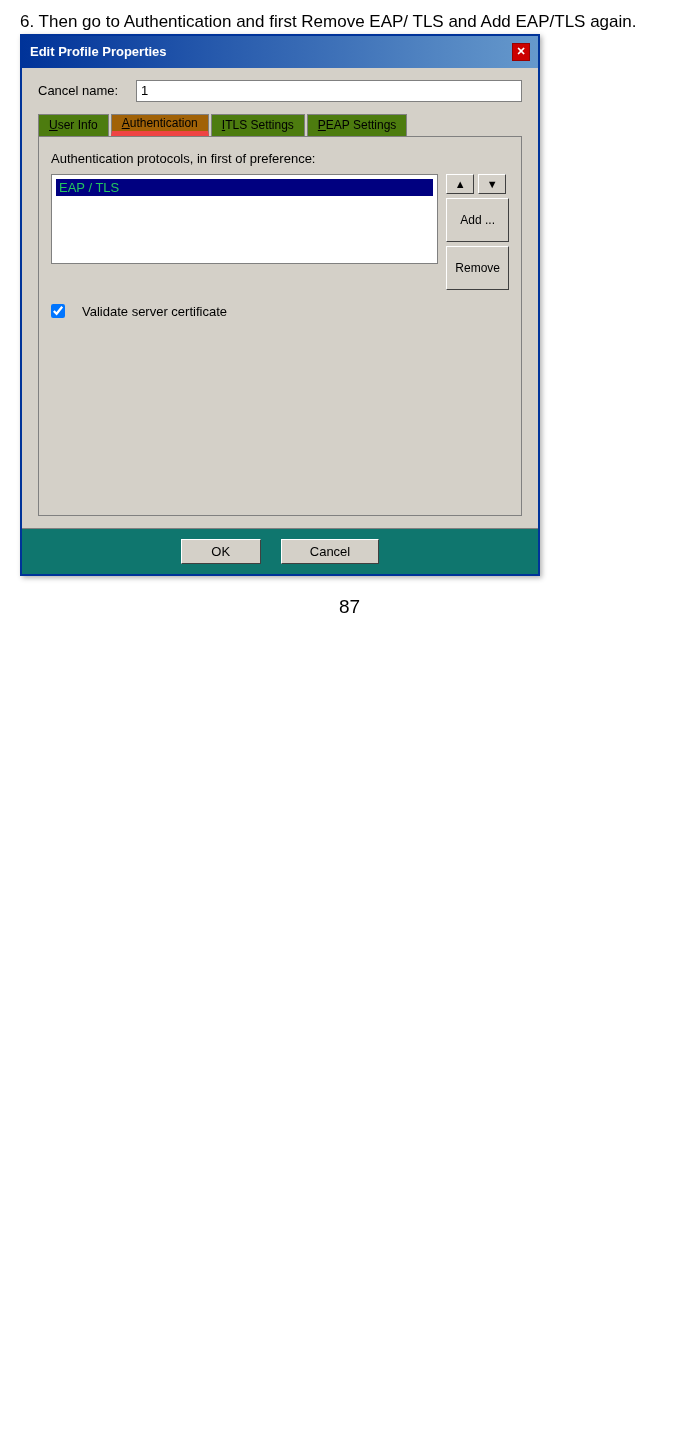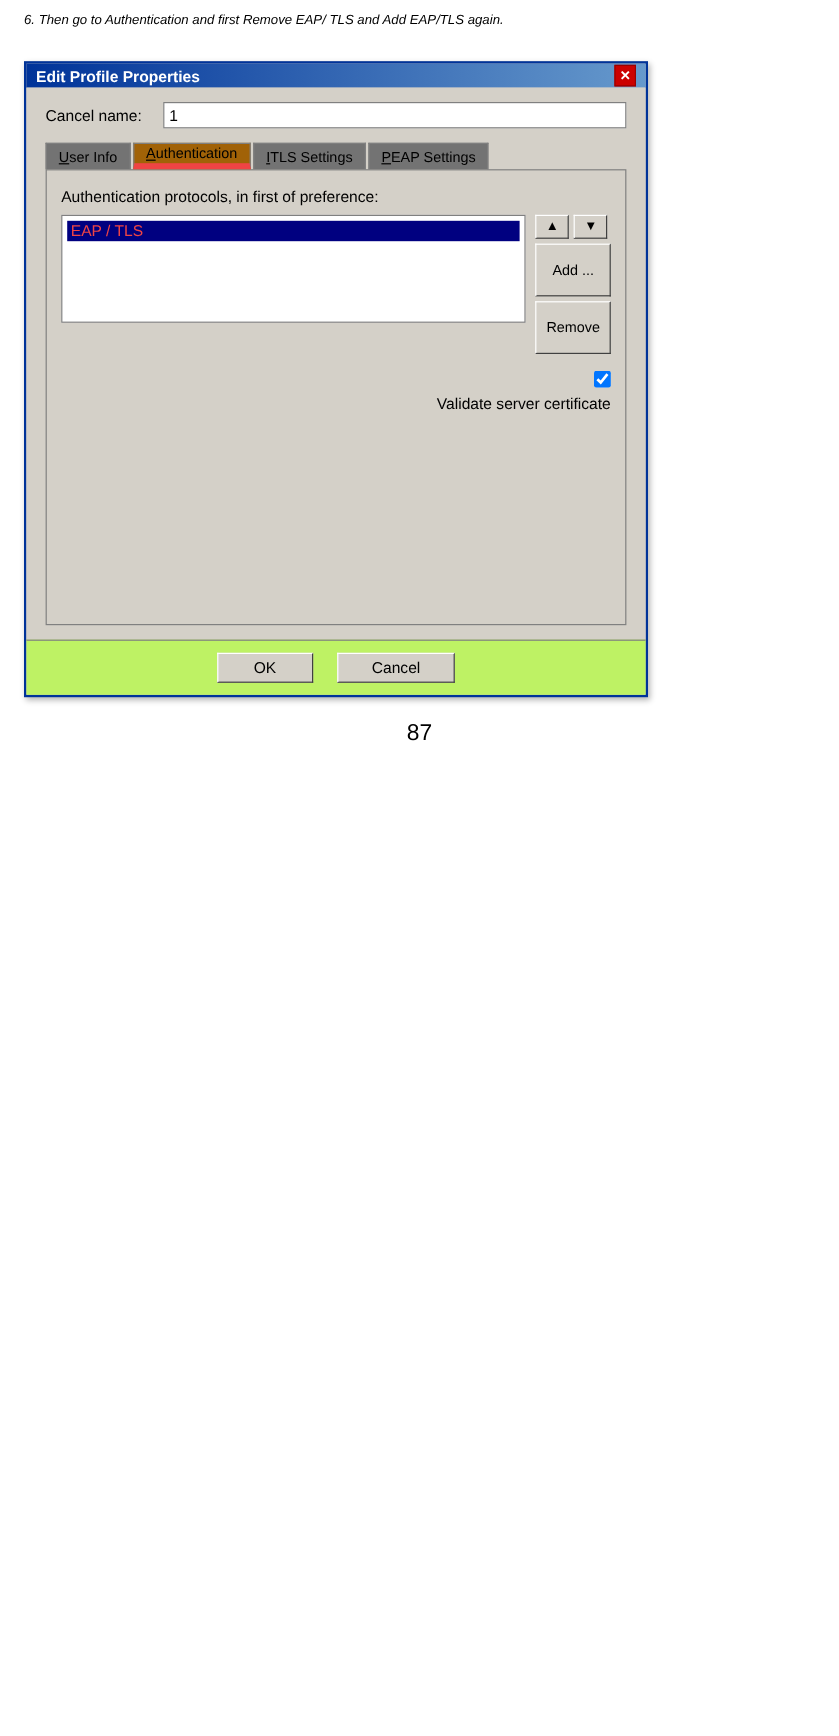--- a/index.html
+++ b/index.html
@@ -12,24 +12,23 @@
       background: #ffffff;
       font-family: Arial, sans-serif;
       font-size: 13px;
       color: #000000;
       width: 699px;
       min-height: 1447px;
       padding: 10px 20px;
     }
 
     .instruction-text {
-      font-size: 11px;
-      margin-bottom: 26px;
+      font-size: 17px;
+      margin-bottom: 0;
       line-height: 1.4;
-      font-style: italic;
     }
 
     .dialog-wrapper {
       display: flex;
       justify-content: flex-start;
       margin-bottom: 20px;
     }
 
     .dialog {
       width: 520px;
@@ -40,21 +39,21 @@
 
     .dialog-titlebar {
       background: linear-gradient(to right, #003399, #6699cc);
       color: #ffffff;
       font-size: 13px;
       font-weight: bold;
       padding: 0 8px;
       display: flex;
       align-items: center;
       justify-content: space-between;
-      height: 20px;
+      height: 32px;
     }
 
     .dialog-title-text {
       font-size: 13px;
     }
 
     .close-btn {
       width: 18px;
       height: 18px;
       background: #cc0000;
@@ -98,21 +97,21 @@
       display: flex;
       align-items: flex-end;
       margin-bottom: 0;
       gap: 2px;
     }
 
     .tab {
       padding: 3px 10px;
       border: 1px solid #808080;
       border-bottom: none;
-      background: #737373;
+      background: #4d7c0f;
       font-size: 12px;
       cursor: pointer;
       height: 22px;
       display: flex;
       align-items: center;
     }
 
     .tab.active {
       background: #a16207;
       border-bottom: 5px solid #ef4444;
@@ -143,21 +142,21 @@
       flex: 1;
       border: 1px solid #808080;
       background: #ffffff;
       height: 90px;
       padding: 4px;
       font-size: 13px;
     }
 
     .protocols-list-item {
       background: #000080;
-      color: #ef4444;
+      color: #22c55e;
       padding: 1px 3px;
       font-size: 13px;
     }
 
     .protocols-buttons {
       display: flex;
       flex-direction: column;
       gap: 4px;
     }
 
@@ -181,43 +180,42 @@
     }
 
     .btn-arrow {
       min-width: 28px;
       padding: 3px 5px;
       font-size: 11px;
     }
 
     .checkbox-row {
       display: flex;
-      align-items: flex-end;
-      gap: 6px;
+      align-items: flex-start;
+      gap: 17px;
       margin-top: 4px;
-      flex-direction: column;
     }
 
     .checkbox-input {
       width: 14px;
       height: 14px;
       cursor: pointer;
     }
 
     .checkbox-label {
       font-size: 13px;
     }
 
     .dialog-footer {
       display: flex;
       justify-content: center;
       gap: 20px;
       padding: 10px 16px;
       border-top: 1px solid #808080;
-      background: #bef264;
+      background: #0f766e;
     }
 
     .footer-btn {
       background: #d4d0c8;
       border: 1px solid #808080;
       border-top-color: #ffffff;
       border-left-color: #ffffff;
       border-right-color: #404040;
       border-bottom-color: #404040;
       font-size: 13px;

